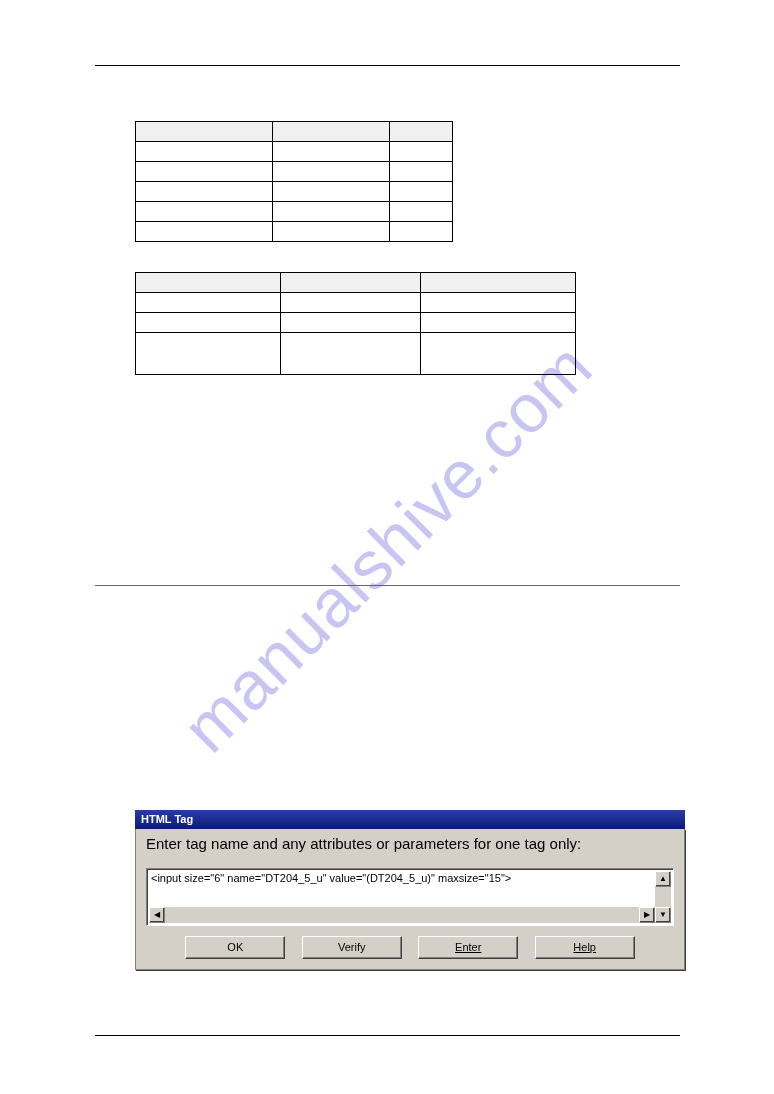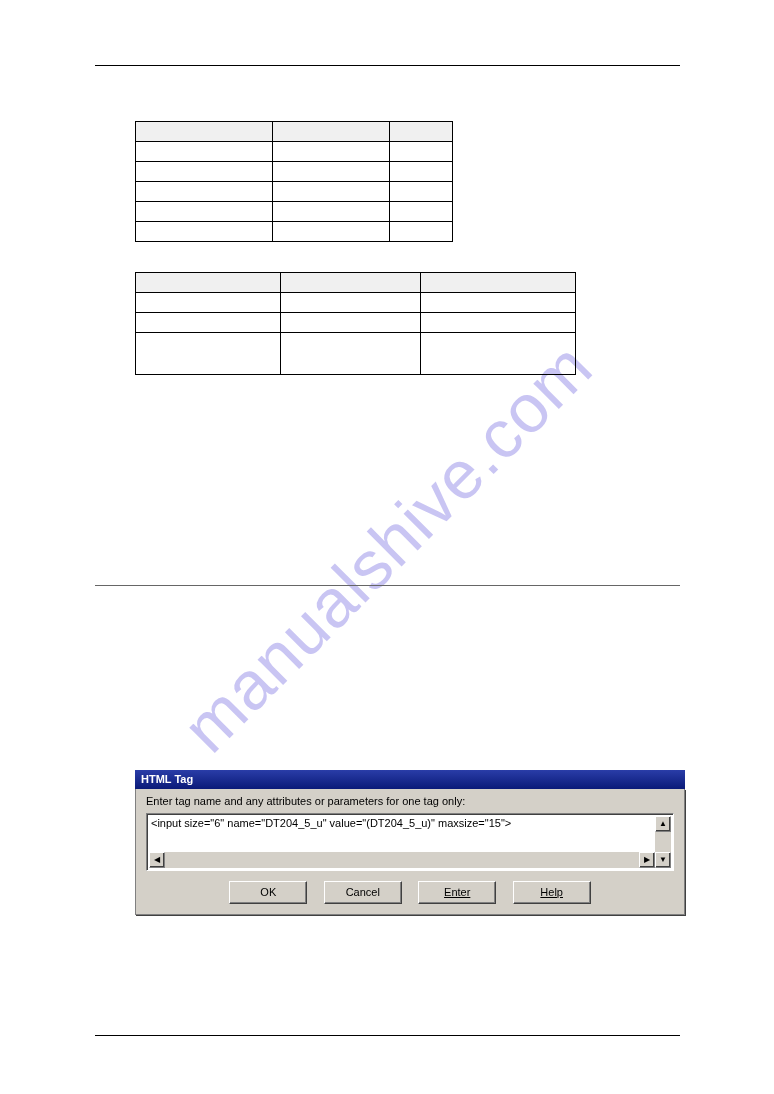--- a/index.html
+++ b/index.html
@@ -62,43 +62,43 @@
   .t2 .tall td { height: 42px; }
 
   
   .gap { height: 150px; }
   .gap2 { height: 180px; }
 
   
   .dialog {
     position: absolute;
     left: 135px;
-    top: 770px;
+    top: 810px;
     width: 550px;
     font-family: Tahoma, Arial, sans-serif;
   }
   .dlg-title {
     background: linear-gradient(#2a3da8, #0a1a78);
     color: #fff;
     font-size: 11px;
     font-weight: bold;
     padding: 3px 6px;
     height: 19px;
   }
   .dlg-body {
     background: #d4d0c8;
     border: 1px solid #808080;
     border-top: none;
     padding: 6px 10px 10px 10px;
     box-shadow: 1px 1px 0 #404040;
   }
   .dlg-label {
-    font-size: 11px;
+    font-size: 15px;
     color: #000;
-    margin-bottom: 6px;
+    margin-bottom: 16px;
   }
   .dlg-textarea-wrap {
     position: relative;
     background: #fff;
     border: 1px solid #808080;
     border-right-color: #fff;
     border-bottom-color: #fff;
     box-shadow: inset 1px 1px 0 #404040;
     height: 58px;
     margin-bottom: 10px;
@@ -140,21 +140,21 @@
     background:#d4d0c8;
   }
   .scroll-left { position:absolute; left:0; }
   .scroll-right-btn { position:absolute; right:0; }
 
   .dlg-buttons {
     text-align: center;
   }
   .dlg-btn {
     display: inline-block;
-    width: 78px;
+    width: 100px;
     height: 23px;
     margin: 0 6px;
     background: #d4d0c8;
     border: 1px solid #fff;
     border-right-color:#404040;
     border-bottom-color:#404040;
     box-shadow: inset -1px -1px 0 #808080, inset 1px 1px 0 #d4d0c8;
     font-size: 11px;
     line-height: 21px;
     text-align: center;
@@ -272,20 +272,20 @@
       </div>
       <div class="scroll-btn scroll-down">▼</div>
       <div class="scroll-h">
         <div class="scroll-btn scroll-left">◀</div>
         <div class="scroll-btn scroll-right-btn">▶</div>
       </div>
     </div>
 
     <div class="dlg-buttons">
       <span class="dlg-btn">OK</span>
-      <span class="dlg-btn">Cancel</span>
+      <span class="dlg-btn">Verify</span>
       <span class="dlg-btn"><u>Enter</u></span>
       <span class="dlg-btn"><u>Help</u></span>
     </div>
   </div>
 </div>
 
 <div class="hr-bottom"></div>
 
 </body></html>

